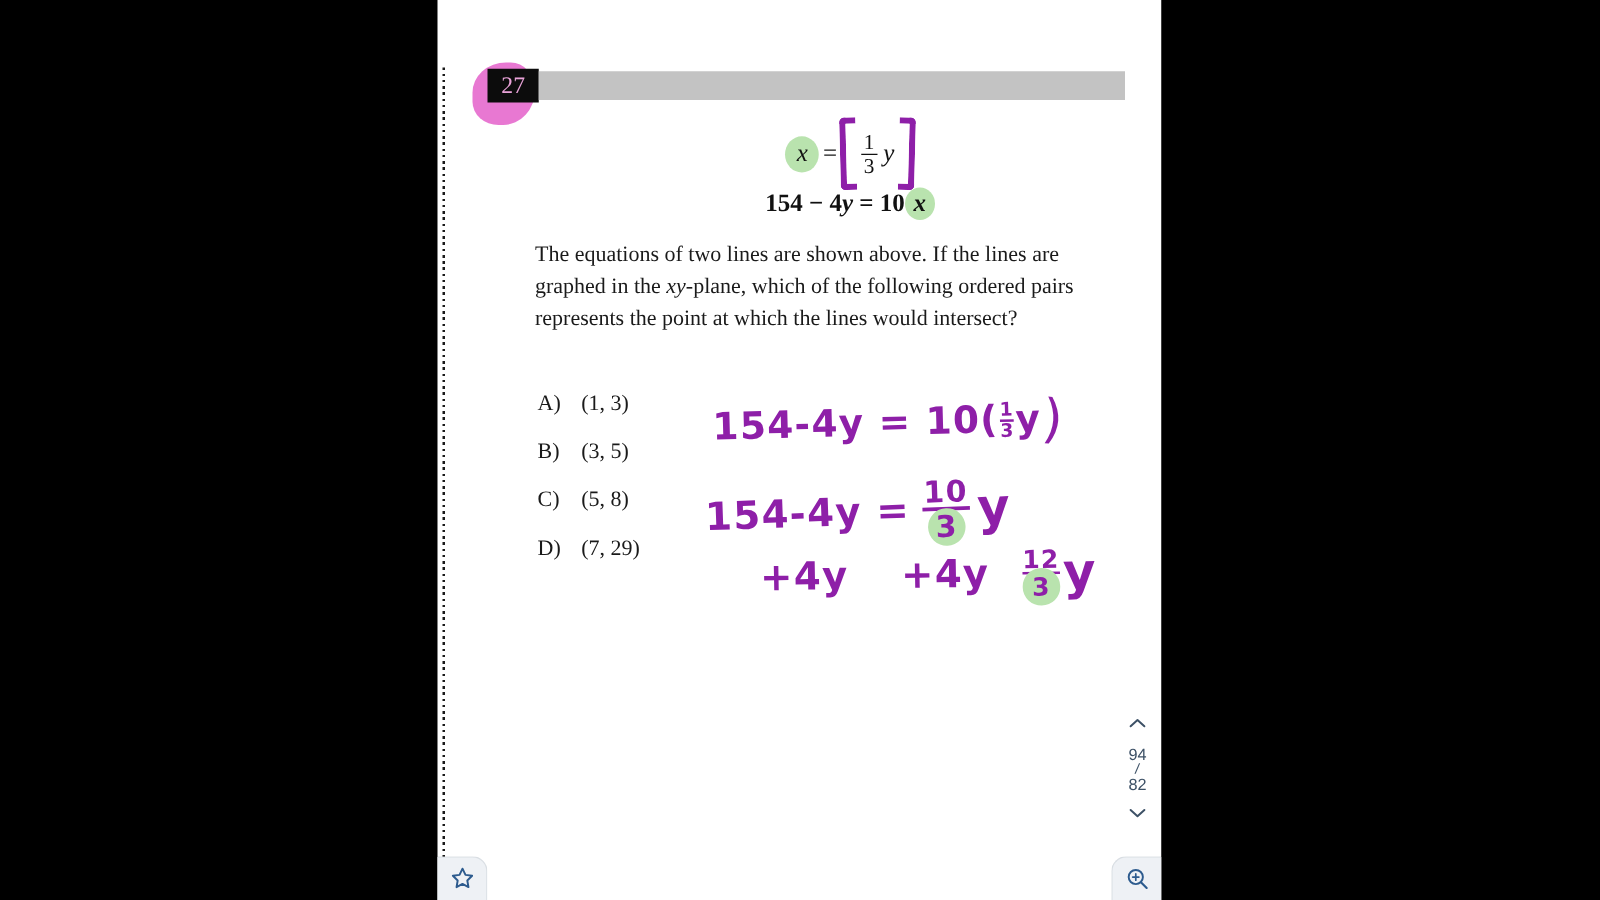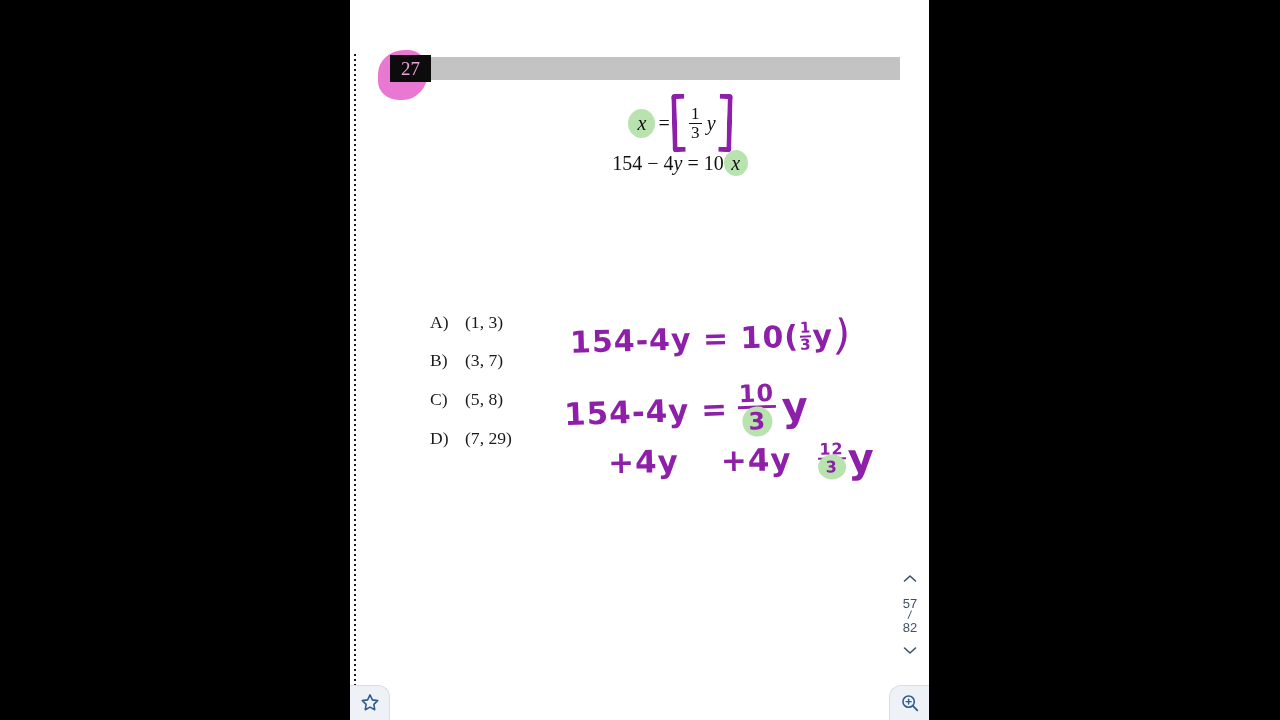--- a/index.html
+++ b/index.html
@@ -35,21 +35,21 @@
   .frac .bar{border-top:1.6px solid #111;}
   .eq1 .frac{font-size:17px;margin:0 3px;}
   .eq1 .frac .bar{width:13px;text-align:center;}
   .var-y{font-style:italic;margin-left:2px;}
   .hb{width:13px;height:58px;}
   .hb-l{border-left:5px solid var(--ink-purple);border-top:5px solid var(--ink-purple);border-bottom:5px solid var(--ink-purple);
     border-radius:4px 0 0 4px;transform:rotate(-1.5deg);margin-right:1px;}
   .hb-r{border-right:5px solid var(--ink-purple);border-top:5px solid var(--ink-purple);border-bottom:5px solid var(--ink-purple);
     border-radius:0 4px 4px 0;transform:rotate(1.5deg);margin-left:3px;}
 
-  .eq2{position:absolute;left:240px;top:150px;width:180px;text-align:center;font-size:20px;color:#111;white-space:nowrap;}
+  .eq2{position:absolute;left:240px;top:150px;width:180px;text-align:center;font-size:20px;color:#111;white-space:nowrap;font-weight:bold;}
   .eq2 .it{font-style:italic;}
   .eq2 .hl-x{width:24px;height:26px;font-style:italic;}
 
   .question-text{position:absolute;left:78px;top:191px;width:478px;font-size:17.6px;line-height:25.3px;color:#1a1a1a;}
   .question-text .it{font-style:italic;}
 
   .choices{position:absolute;left:80px;top:303px;font-size:17.6px;color:#1a1a1a;}
   .choice{display:flex;height:38.6px;align-items:center;}
   .choice .label{width:35px;}
 
@@ -58,21 +58,21 @@
   .hw-line1 .frac{font-size:15px;line-height:1;margin:0 1px;}
   .hw-line1 .frac .bar{border-top:2.5px solid var(--ink-purple);}
   .hw-line1 .big-paren{font-size:42px;font-weight:400;transform:rotate(6deg);margin-left:1px;}
   .hw-line2{left:214px;top:384px;font-size:31px;letter-spacing:1px;display:flex;align-items:center;transform:rotate(-2deg);}
   .hw-line2 .frac{font-size:24px;line-height:1;margin:0 6px 0 10px;}
   .hw-line2 .frac .bar{border-top:3px solid var(--ink-purple);padding:1px 4px 0 4px;}
   .hw-line2 .hl-den{background:var(--highlight-green);border-radius:50%;padding:1px 6px;}
   .hw-line2 .big-y,.hw-line3 .big-y{font-size:40px;font-weight:700;}
   .hw-line3{left:258px;top:437px;font-size:31px;letter-spacing:1px;display:flex;align-items:center;transform:rotate(-1deg);}
   .hw-line3 .gap1{margin-left:42px;}
-  .hw-line3 .frac{font-size:16px;line-height:1;margin:0 2px 0 26px;}
+  .hw-line3 .frac{font-size:20px;line-height:1;margin:0 2px 0 26px;}
   .hw-line3 .frac .bar{border-top:2.6px solid var(--ink-purple);}
   .hw-line3 .hl-den{background:var(--highlight-green);border-radius:50%;padding:3px 8px;}
 
   .pager{position:absolute;left:546px;top:574px;width:28px;display:flex;flex-direction:column;align-items:center;
     color:var(--nav-slate);font-family:"Liberation Sans",sans-serif;font-size:13px;line-height:13px;}
   .pager .chev{width:14px;height:9px;cursor:pointer;}
   .pager .num-block{margin-top:14px;margin-bottom:12px;display:flex;flex-direction:column;align-items:center;}
   .pager .slash{transform:rotate(8deg);font-size:12px;line-height:11px;}
 
   .corner-btn{position:absolute;bottom:0;width:40px;height:35px;background:var(--button-bg);
@@ -99,29 +99,30 @@
       <span class="frac">
         <span class="bar" style="border-top:none;">1</span>
         <span class="bar">3</span>
       </span>
       <span class="var-y">y</span>
       <span class="hb hb-r"></span>
     </div>
 
     <div class="eq2"><span>154 − 4</span><span class="it">y</span><span> = 10</span><span class="hl-ellipse hl-x">x</span></div>
 
+    <div class="question-text"><span>The equations of two lines are shown above. If the lines are graphed in the </span><span class="it">xy</span><span>-plane, which of the following ordered pairs represents the point at which the lines would intersect?</span></div>
 
     <div class="choices">
       <div class="choice">
         <span class="label">A)</span>
         <span>(1, 3)</span>
       </div>
       <div class="choice">
         <span class="label">B)</span>
-        <span>(3, 7)</span>
+        <span>(3, 5)</span>
       </div>
       <div class="choice">
         <span class="label">C)</span>
         <span>(5, 8)</span>
       </div>
       <div class="choice">
         <span class="label">D)</span>
         <span>(7, 29)</span>
       </div>
     </div>
@@ -153,21 +154,21 @@
         <span class="bar"><span class="hl-den">3</span></span>
       </span>
       <span class="big-y">y</span>
     </div>
 
     <div class="pager">
       <svg class="chev" viewBox="0 0 14 9" fill="none">
         <polyline points="1.5,7 7,2 12.5,7" stroke="#3d5166" stroke-width="1.6" stroke-linecap="round" stroke-linejoin="round"></polyline>
       </svg>
       <span class="num-block">
-        <span>57</span>
+        <span>94</span>
         <span class="slash">/</span>
         <span>82</span>
       </span>
       <svg class="chev" viewBox="0 0 14 9" fill="none">
         <polyline points="1.5,2 7,7 12.5,2" stroke="#3d5166" stroke-width="1.6" stroke-linecap="round" stroke-linejoin="round"></polyline>
       </svg>
     </div>
 
     <div class="corner-btn star-btn">
       <svg width="22" height="22" viewBox="0 0 24 24" fill="none">

